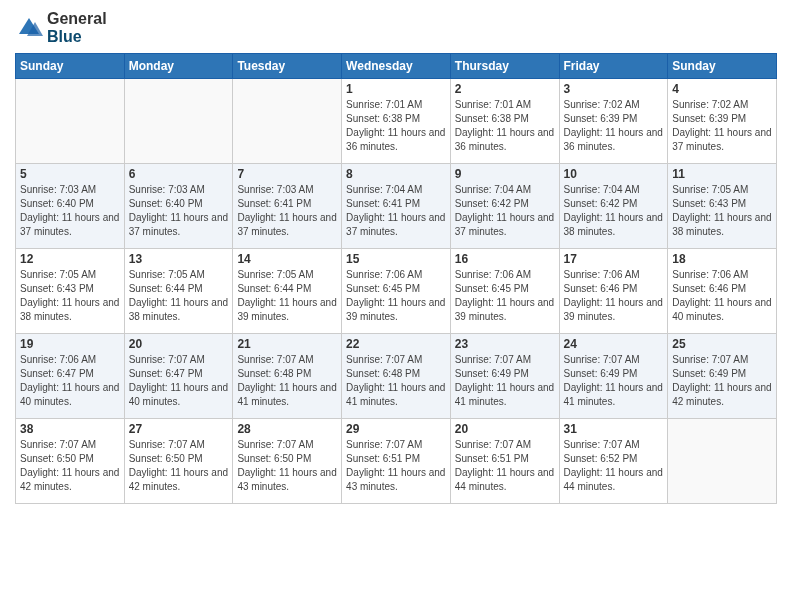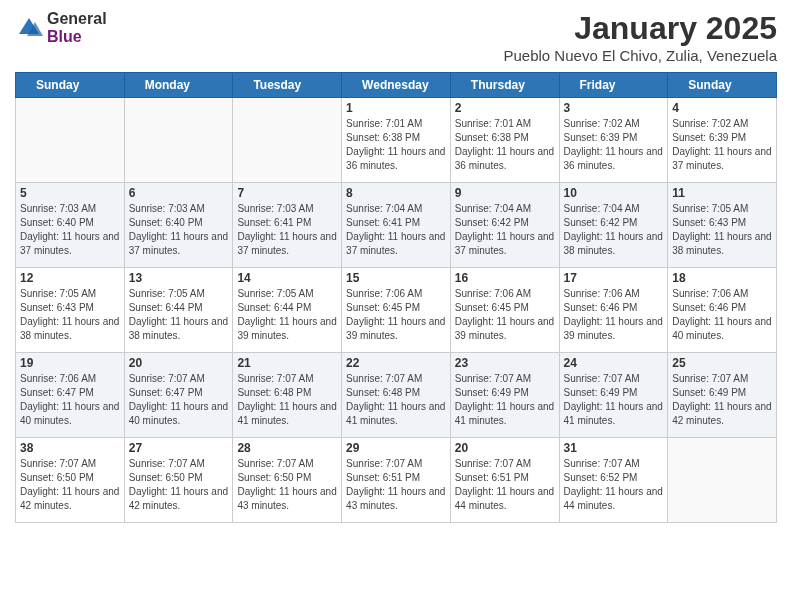--- a/index.html
+++ b/index.html
@@ -32,21 +32,21 @@
       line-height: 1.1;
     }
     .logo-general {
       font-size: 16px;
       font-weight: bold;
       color: #333;
     }
     .logo-blue {
       font-size: 16px;
       font-weight: bold;
-      color: #701a75;
+      color: #0c4a6e;
     }
     .logo-icon {
       width: 28px;
       height: 28px;
     }
     .title-block {
       text-align: right;
     }
     .calendar-title {
       font-size: 32px;
@@ -60,21 +60,21 @@
     .calendar {
       width: 100%;
       border-collapse: collapse;
       border: 1px solid #ccc;
     }
     .calendar th {
       background-color: #2e75b6;
       color: #fff;
       font-size: 12px;
       font-weight: bold;
-      padding: 5px 20px;
+      padding: 5px 4px;
       text-align: left;
       border: 1px solid #1a5fa8;
     }
     .calendar td {
       width: calc(100% / 7);
       vertical-align: top;
       padding: 3px 4px;
       border: 1px solid #ccc;
       font-size: 9.5px;
       color: #333;
@@ -108,24 +108,20 @@
     <div class="logo">
       <svg class="logo-icon" viewBox="0 0 28 28">
         <polygon points="14,4 24,20 4,20" fill="#2e75b6"></polygon>
         <polygon points="20,8 28,22 12,22" fill="#1a5fa8" opacity="0.7"></polygon>
       </svg>
       <div class="logo-text">
         <span class="logo-general">General</span>
         <span class="logo-blue">Blue</span>
       </div>
     </div>
-    <div class="title-block">
-      <div class="calendar-title">January 2025</div>
-      <div class="calendar-subtitle">Pueblo Nuevo El Chivo, Zulia, Venezuela</div>
-    </div>
   </div>
 
   <table class="calendar">
     <thead>
       <tr>
       <th>Sunday</th>
           <th>Monday</th>
           <th>Tuesday</th>
           <th>Wednesday</th>
           <th>Thursday</th>

